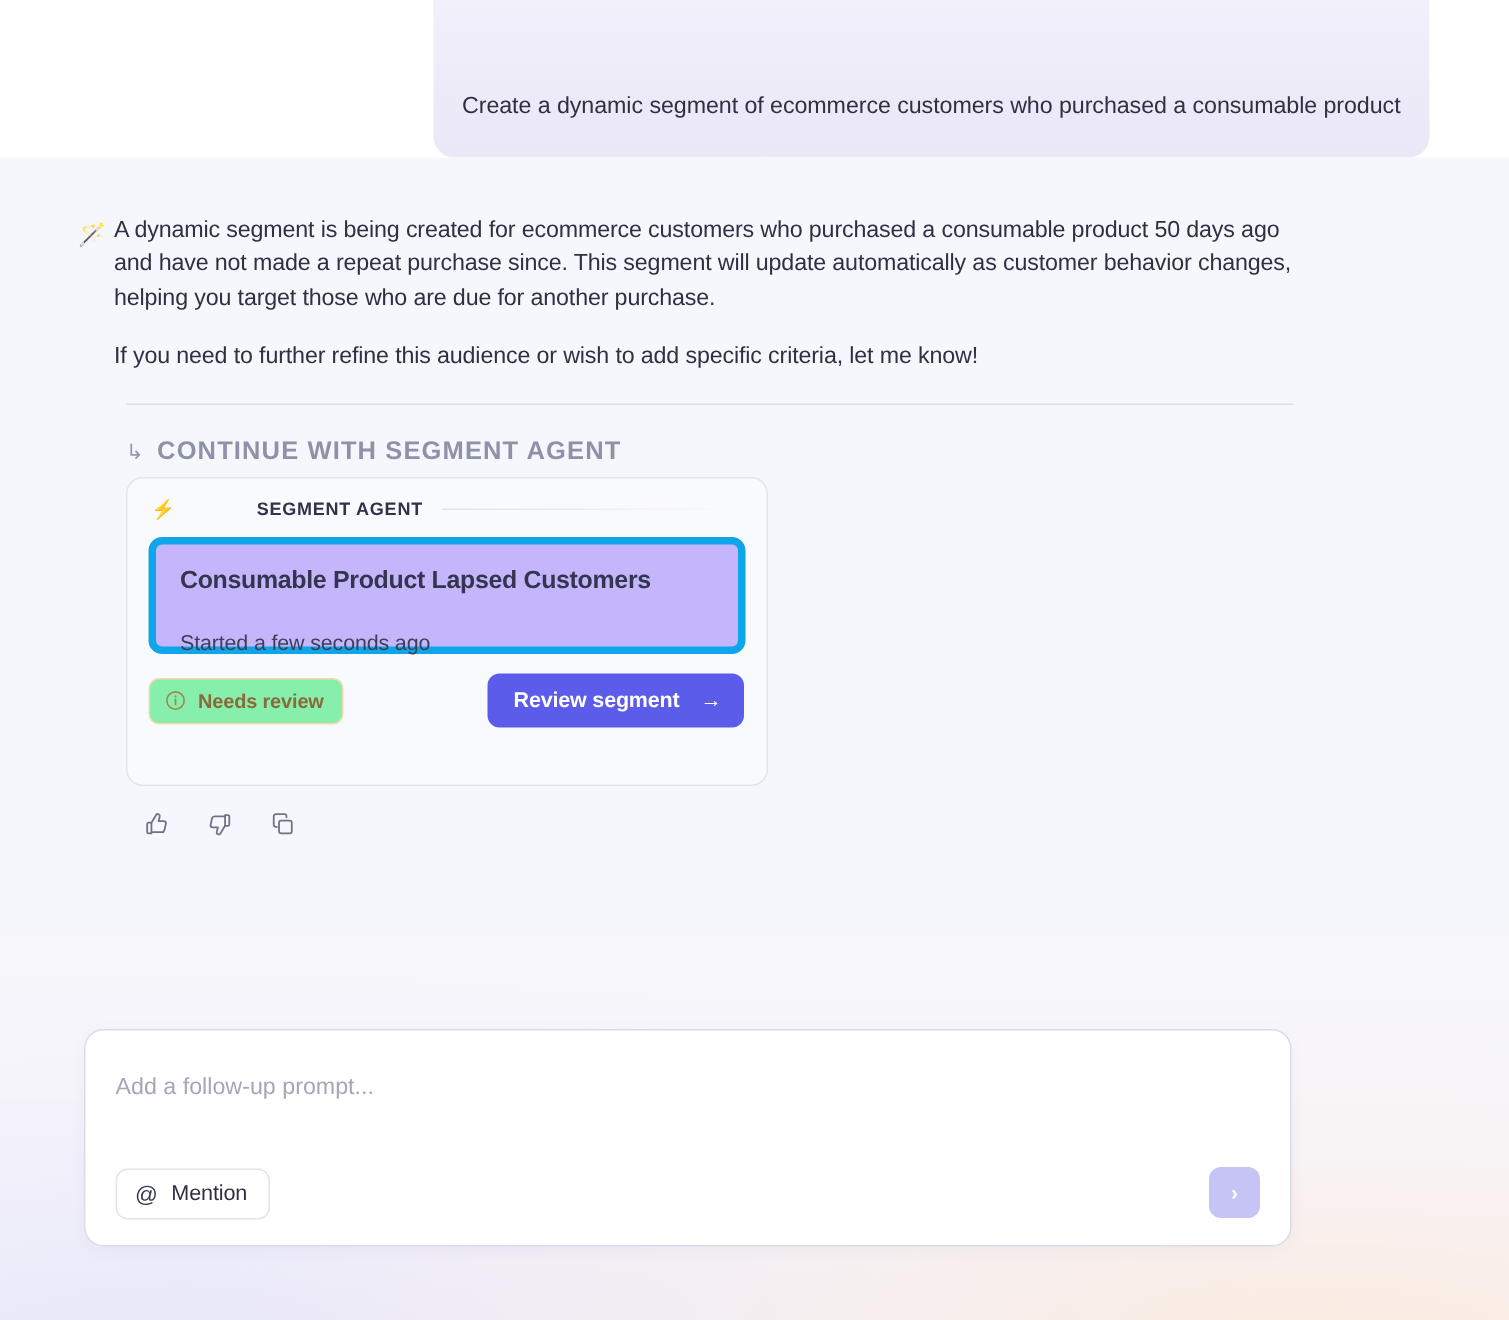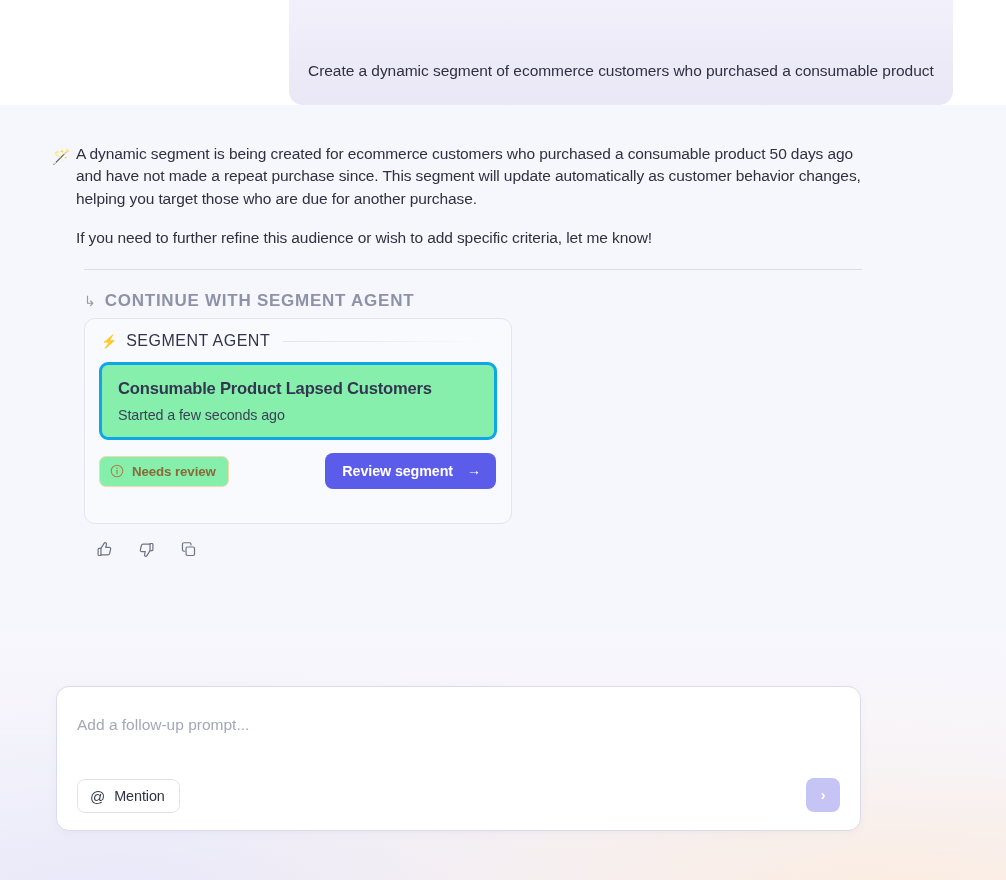--- a/index.html
+++ b/index.html
@@ -128,49 +128,50 @@
     display: flex;
     align-items: center;
     gap: 9px;
     padding: 0 2px;
   }
   .agent-header-icon {
     font-size: 13px;
     line-height: 1;
   }
   .agent-header-title {
-    font-size: 16px;
-    font-weight: normal;
+    font-size: 12px;
+    font-weight: bold;
     letter-spacing: 0.5px;
     color: #31334a;
     white-space: nowrap;
+    margin-left: 45px;
   }
   .agent-header-rule {
     flex: 1;
     height: 1px;
     background: linear-gradient(90deg, #e2e4ee 0%, #eceaf0 45%, #f7f3f2 70%, #f9fafd 100%);
     margin-left: 4px;
   }
 
   .inner-card {
     margin-top: 12px;
-    background: #86efac;
-    border: 3px solid #0ea5e9;
+    background: #c4b5fd;
+    border: 5px solid #0ea5e9;
     border-radius: 9px;
     padding: 14px 16px 16px 16px;
     height: 78px;
   }
   .inner-title {
     font-size: 16.6px;
     font-weight: bold;
     color: #343650;
     letter-spacing: -0.2px;
   }
   .inner-sub {
-    margin-top: 8px;
+    margin-top: 24px;
     font-size: 14.3px;
     color: #3c3f57;
     letter-spacing: -0.1px;
   }
 
   .agent-actions {
     margin-top: 13px;
     display: flex;
     align-items: center;
     justify-content: space-between;

